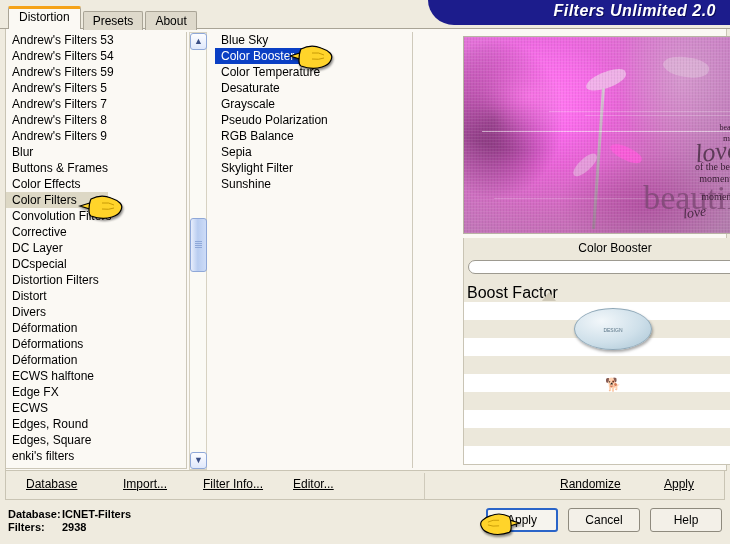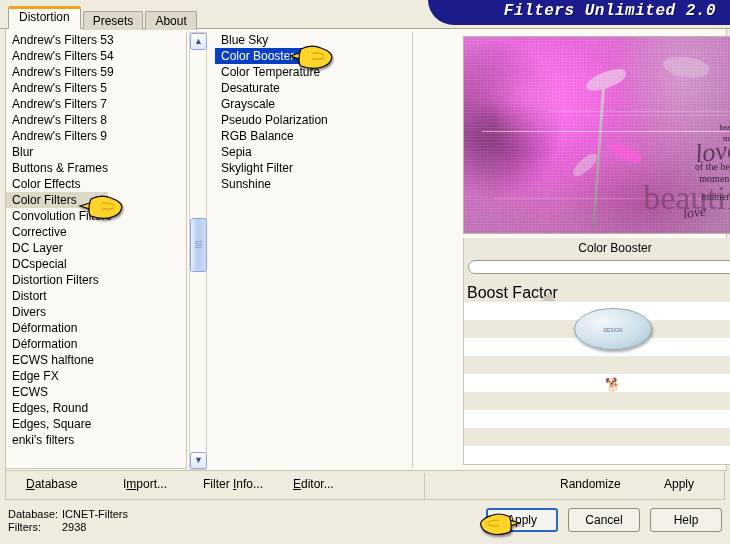--- a/index.html
+++ b/index.html
@@ -18,21 +18,21 @@
   .titleblob{
     position:absolute;right:0;top:0;height:25px;width:302px;
     background:#1c1c8c;
     border-bottom-left-radius:26px 25px;
     border-top-left-radius:0;
   }
   .titletext{
     position:absolute;right:14px;top:2px;
     color:#ffffff;font-weight:bold;font-style:italic;
     font-size:16px;letter-spacing:.5px;
-    font-family:Liberation Mono, monospace;
+    font-family:Liberation Sans, sans-serif;
     text-shadow:1px 1px 0 #0a0a5a;
   }
 
   
   .tabs{position:absolute;left:8px;top:8px;height:21px;display:flex;align-items:flex-end;z-index:5;}
   .tab{
     height:18px;line-height:18px;padding:0 9px;font-size:12px;
     background:#ded9cb;border:1px solid #a9a496;border-bottom:none;
     margin-right:2px;color:#000;
     border-top-left-radius:2px;border-top-right-radius:2px;
@@ -166,27 +166,27 @@
   .claudia .c-name{font-family:"Liberation Serif",serif;font-size:11px;color:#4c6576;letter-spacing:1px;}
   .claudia .c-sub{font-size:5px;color:#5a7486;margin-top:-1px;}
   .claudia .c-ani{font-size:13px;line-height:10px;color:#1b2a33;}
 
   
   .menubar{
     position:absolute;left:5px;top:470px;width:720px;height:30px;
     background:#efebdf;border:1px solid #c9c4b4;border-top:1px solid #c9c4b4;
     box-sizing:border-box;
   }
-  .mi{position:absolute;top:6px;font-size:12px;color:#000;white-space:nowrap;}
+  .mi{position:absolute;top:6px;font-size:12px;color:#000;white-space:nowrap;text-decoration:underline;}
   .mi u{text-decoration:underline;}
   .menusep{position:absolute;left:418px;top:2px;width:1px;height:26px;background:#cfcabb;}
 
   
   .status{position:absolute;left:8px;top:508px;font-size:11px;line-height:13px;}
-  .st-row{display:flex;}
+  .st-row{display:flex;font-weight:bold;}
   .st-k{width:54px;}
   .btns{position:absolute;right:8px;top:508px;display:flex;gap:10px;}
   .btn{
     width:72px;height:24px;line-height:22px;text-align:center;font-size:12px;
     background:#f3f0e8;border:1px solid #8e8a7e;border-radius:3px;color:#000;
     box-sizing:border-box;
   }
   .btn.primary{border:2px solid #2a64c8;background:#f6f4ee;line-height:20px;}
 
   
@@ -225,20 +225,21 @@
       <div class="row">Color Effects</div>
       <div class="row sel" style="width: 96px;">Color Filters</div>
       <div class="row">Convolution Filters</div>
       <div class="row">Corrective</div>
       <div class="row">DC Layer</div>
       <div class="row">DCspecial</div>
       <div class="row">Distortion Filters</div>
       <div class="row">Distort</div>
       <div class="row">Divers</div>
       <div class="row">Déformation</div>
+      <div class="row">Déformations</div>
       <div class="row">Déformation</div>
       <div class="row">ECWS halftone</div>
       <div class="row">Edge FX</div>
       <div class="row">ECWS</div>
       <div class="row">Edges, Round</div>
       <div class="row">Edges, Square</div>
       <div class="row">enki's filters</div>
     </div>
 
   <div class="sb-left">

